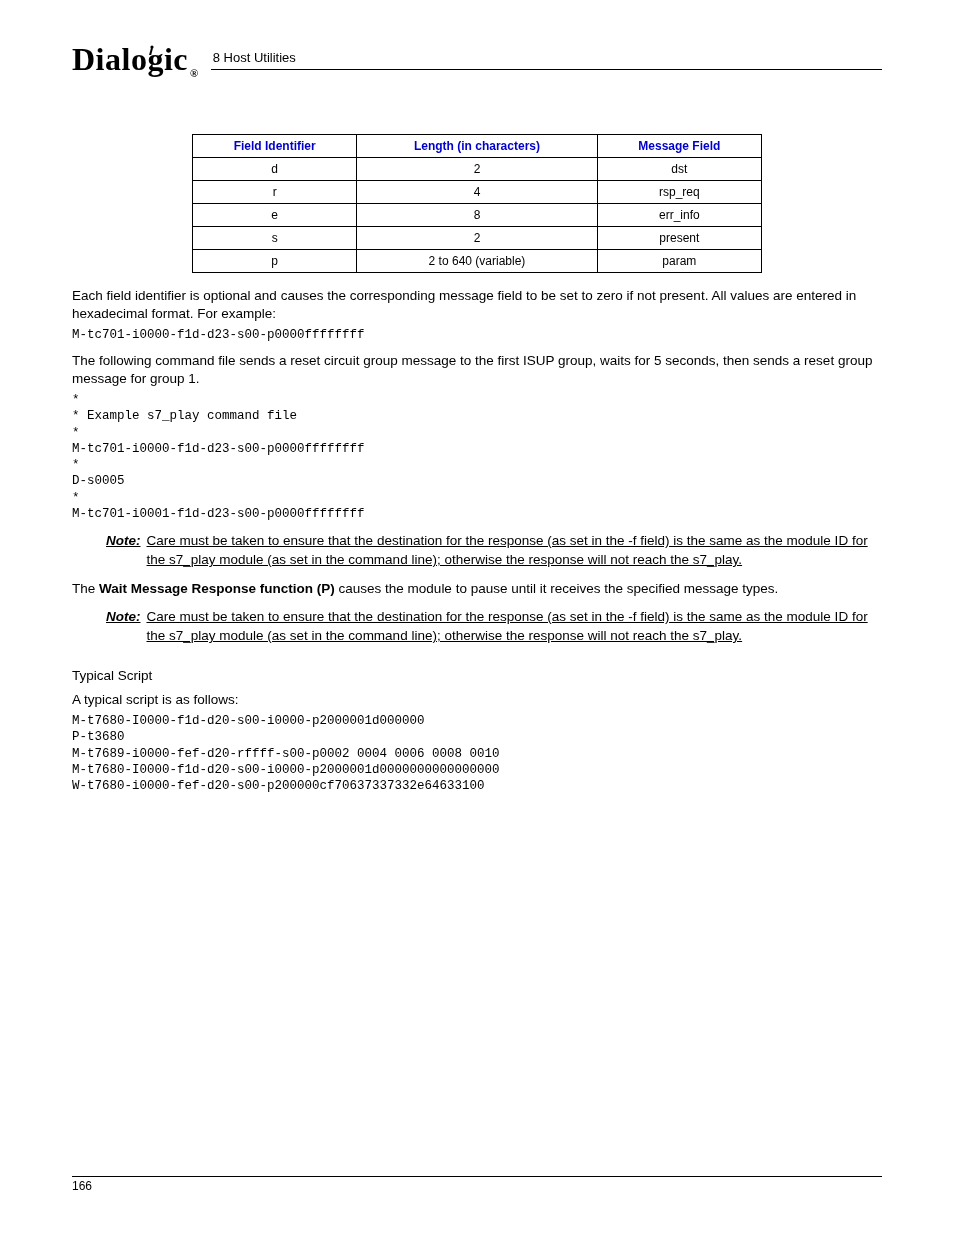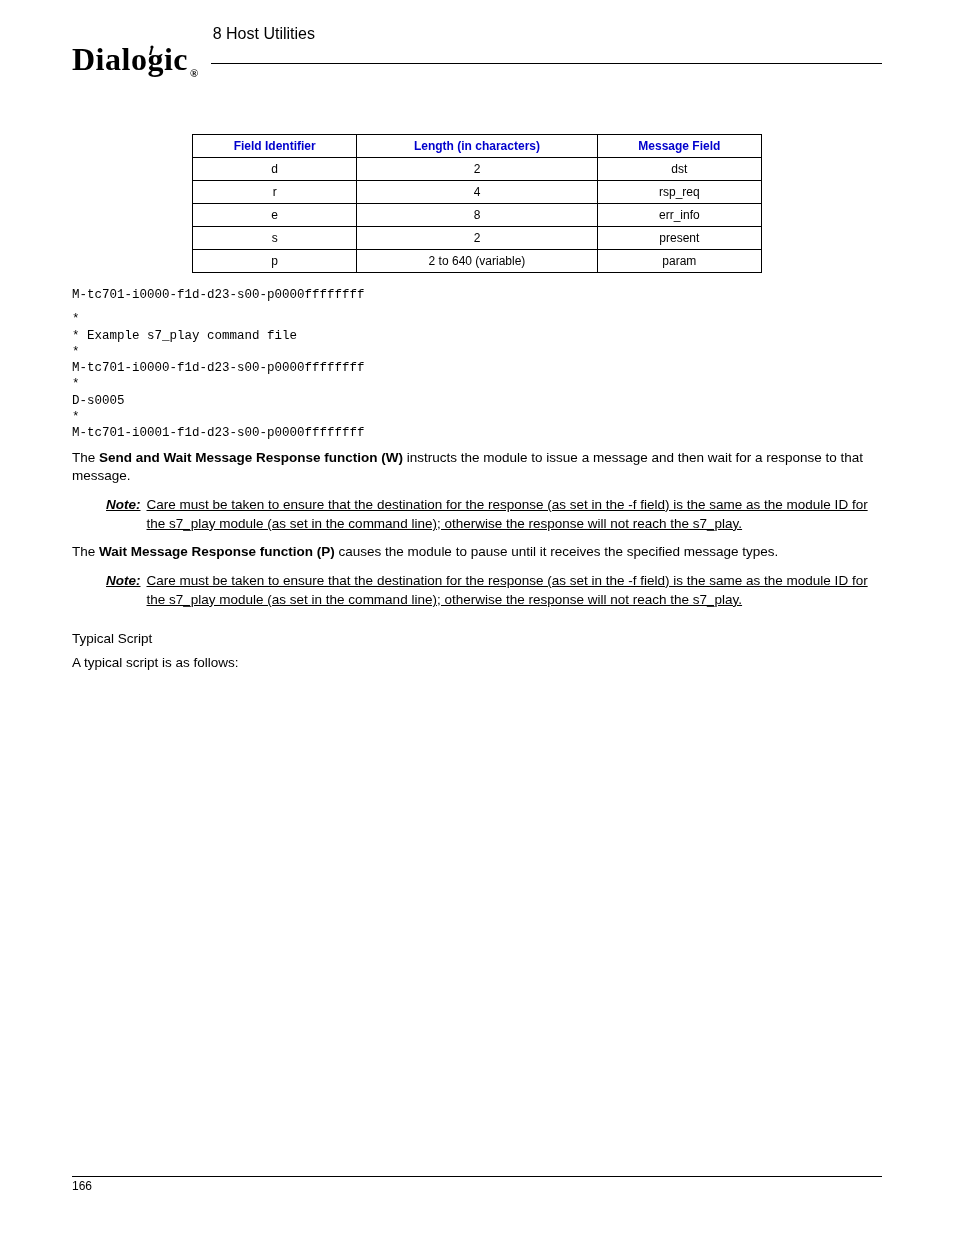--- a/index.html
+++ b/index.html
@@ -30,25 +30,25 @@
     position: relative;
     display: inline-block;
   }
   .logo .reg {
     font-size: 11px;
     vertical-align: sub;
     padding-left: 2px;
   }
   .section-label {
     flex: 1;
-    font-size: 16px;
+    font-size: 13px;
     border-bottom: 1.5px solid #000;
-    padding: 0 0 20px 2px;
+    padding: 0 0 4px 2px;
     align-self: flex-end;
-    margin-bottom: 18px;
+    margin-bottom: 12px;
   }
   .content { padding-top: 52px; }
   table.fields {
     border-collapse: collapse;
     margin: 0 auto 14px auto;
     width: 570px;
   }
   table.fields th, table.fields td {
     border: 1px solid #000;
     text-align: center;
@@ -147,50 +147,54 @@
         <td>present</td>
       </tr>
       <tr>
         <td>p</td>
         <td>2 to 640 (variable)</td>
         <td>param</td>
       </tr>
     </tbody>
   </table>
 
+  <p class="body">Each field identifier is optional and causes the corresponding message field to be set to zero if not present. All values are entered in hexadecimal format. For example:</p>
   <pre class="code">M-tc701-i0000-f1d-d23-s00-p0000ffffffff</pre>
 
+  <p class="body">The following command file sends a reset circuit group message to the first ISUP group, waits for 5 seconds, then sends a reset group message for group 1.</p>
   <pre class="code">*
 * Example s7_play command file
 *
 M-tc701-i0000-f1d-d23-s00-p0000ffffffff
 *
 D-s0005
 *
 M-tc701-i0001-f1d-d23-s00-p0000ffffffff</pre>
 
-  <p class="body">
-    <span>The </span><span class="bold">Send and Wait Message Response function (W)</span><span> instructs the module to issue a message and then wait for a response to that message.</span>
-  </p>
 
   <div class="note-block">
     <div class="note-label">Note:</div>
     <div class="note-text">Care must be taken to ensure that the destination for the response (as set in the -f field) is the same as the module ID for the s7_play module (as set in the command line); otherwise the response will not reach the s7_play.</div>
   </div>
 
   <p class="body">
     <span>The </span><span class="bold">Wait Message Response function (P)</span><span> causes the module to pause until it receives the specified message types.</span>
   </p>
 
   <div class="note-block">
     <div class="note-label">Note:</div>
     <div class="note-text">Care must be taken to ensure that the destination for the response (as set in the -f field) is the same as the module ID for the s7_play module (as set in the command line); otherwise the response will not reach the s7_play.</div>
   </div>
 
   <h4 class="subhead">Typical Script</h4>
   <p class="body">A typical script is as follows:</p>
+  <pre class="code">M-t7680-I0000-f1d-d20-s00-i0000-p2000001d000000
+P-t3680
+M-t7689-i0000-fef-d20-rffff-s00-p0002 0004 0006 0008 0010
+M-t7680-I0000-f1d-d20-s00-i0000-p2000001d0000000000000000
+W-t7680-i0000-fef-d20-s00-p200000cf70637337332e64633100</pre>
 
 </div>
 
 <div class="footer">
   <hr class="footer-rule">
   <div class="page-num">166</div>
 </div>
 
 </body></html>

